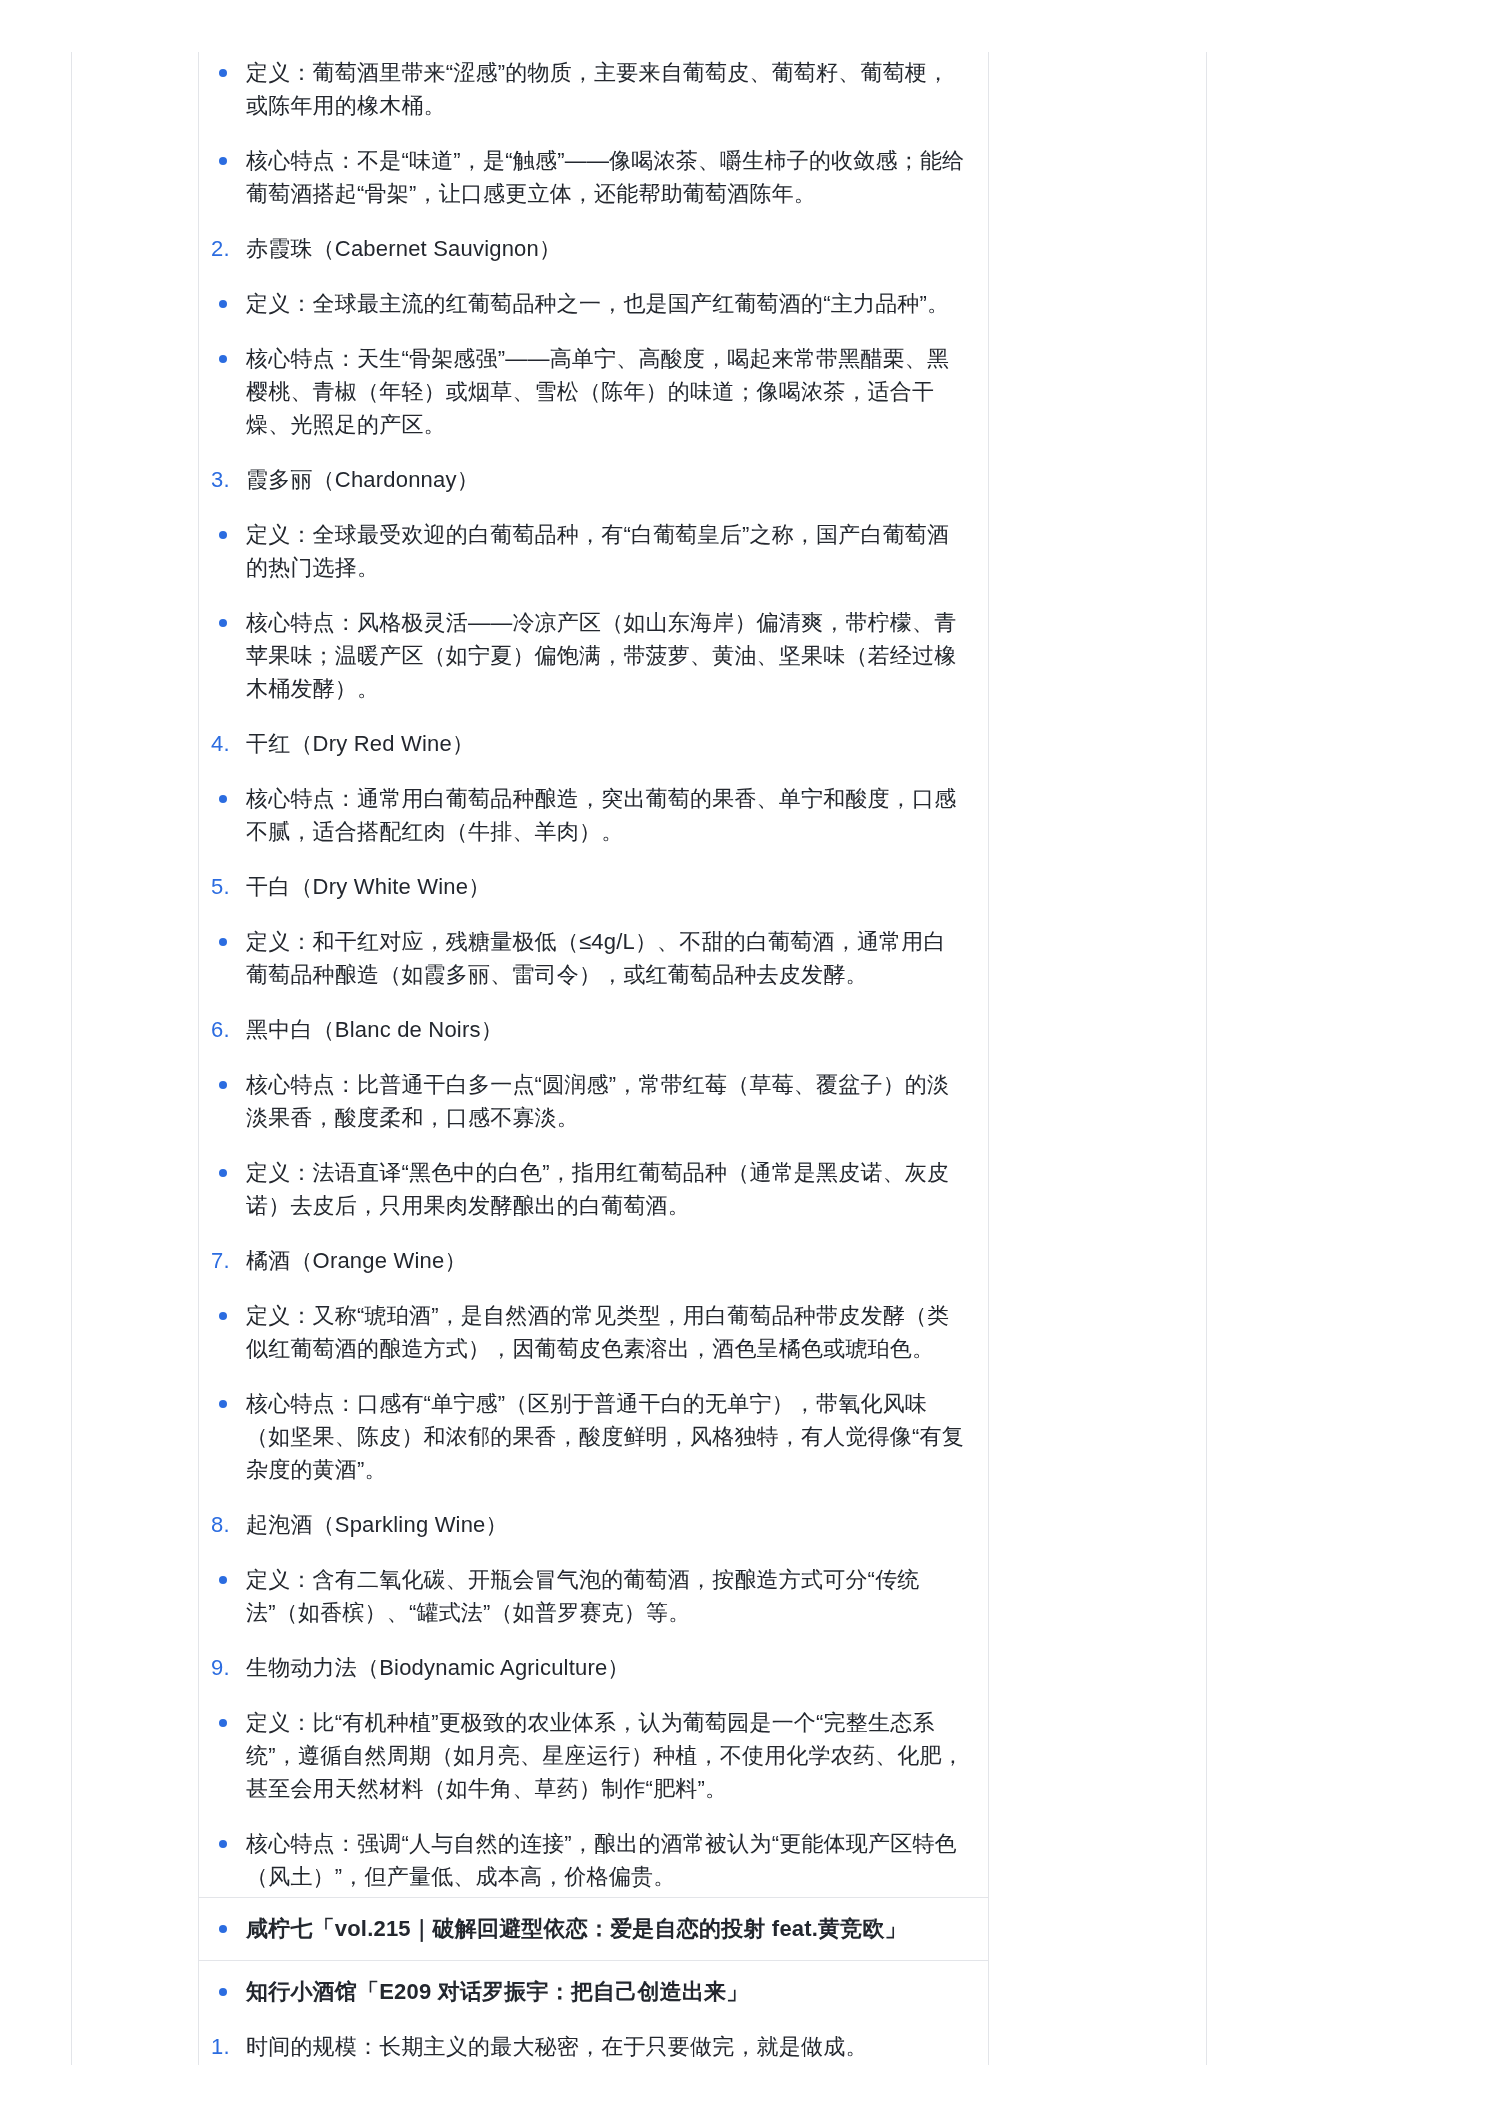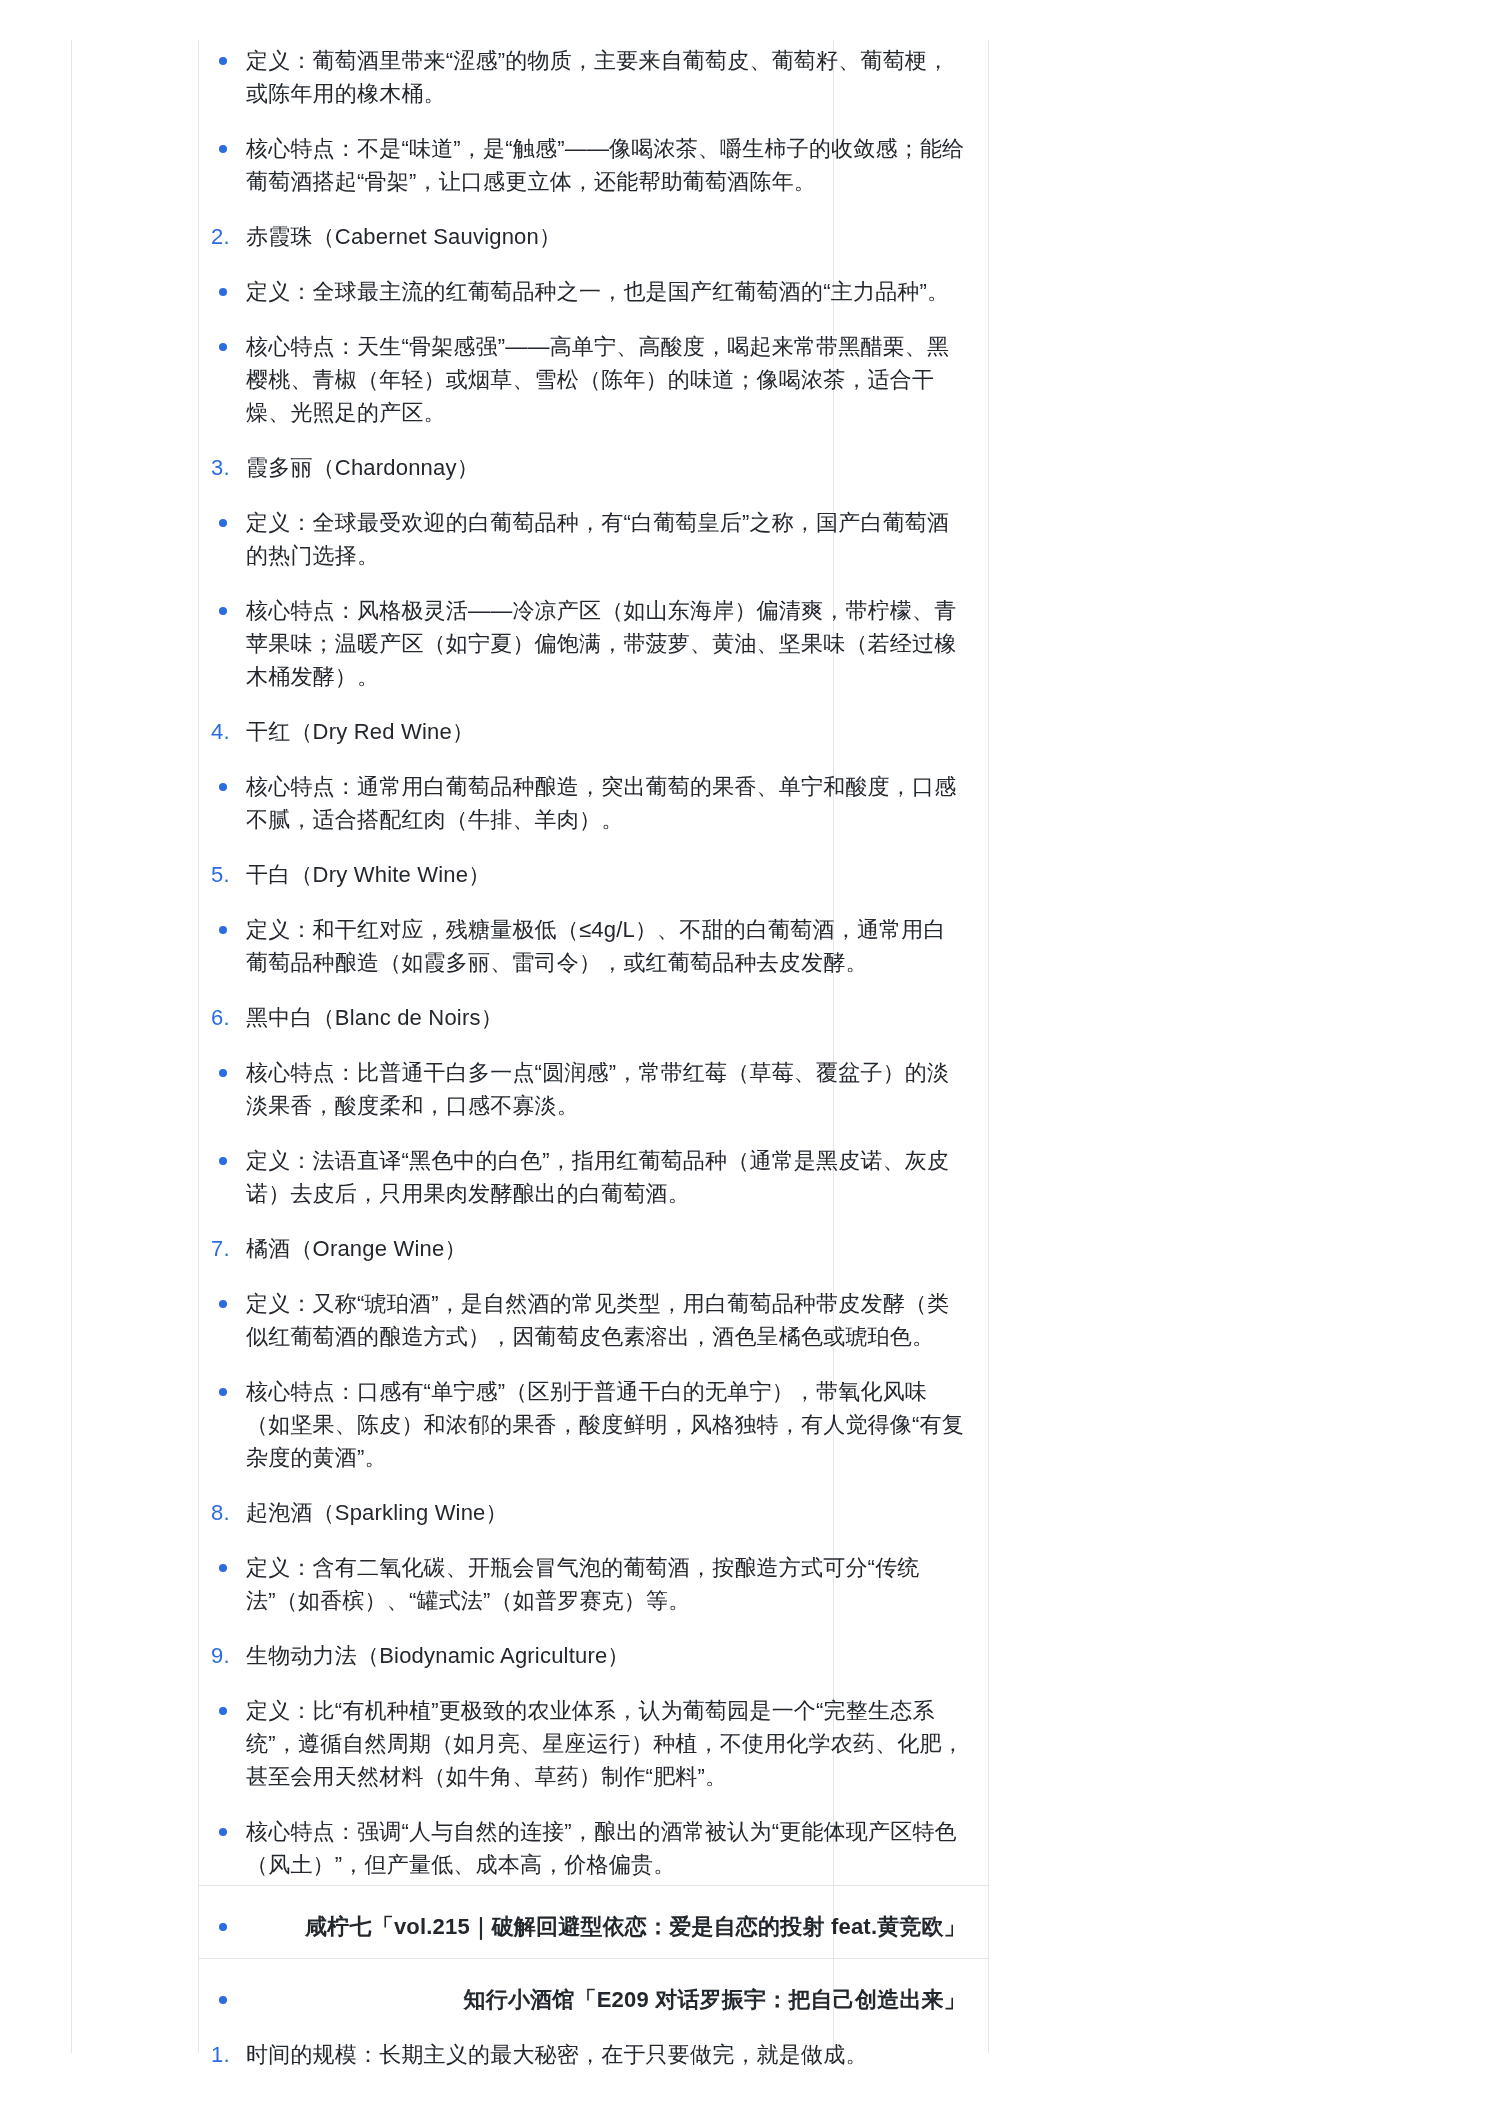--- a/index.html
+++ b/index.html
@@ -11,22 +11,22 @@
   html,body{margin:0;padding:0;}
   body{
     width:1500px;height:2119px;
     background:var(--bg);
     overflow:hidden;
     position:relative;
     font-family:"Liberation Sans","DejaVu Sans",sans-serif;
   }
   .panel{
     position:absolute;
-    left:71px;top:40px;
-    width:763px;height:2013px;
+    left:71px;top:52px;
+    width:1136px;height:2013px;
     box-sizing:border-box;
     border-left:1px solid var(--border);
     border-right:1px solid var(--border);
     padding-left:30px;
   }
   .content{
     position:absolute;
     left:126px;top:0;
     width:791px;height:100%;
     box-sizing:border-box;
@@ -55,21 +55,21 @@
     display:block;
     width:8px;height:8px;
     border-radius:50%;
     background:var(--accent);
     margin:13px 0 0 8px;
   }
   .txt{
     width:720px;
     display:block;
   }
-  .item.bold{font-weight:700;margin-top:24px;text-align:right;}
+  .item.bold{font-weight:700;margin-top:14px;}
   .hr{
     border-top:1px solid var(--border);
     margin-top:4px;
     height:0;
   }
   .item.bold + .hr{margin-top:15px;}
 </style>
 </head>
 <body>
 

